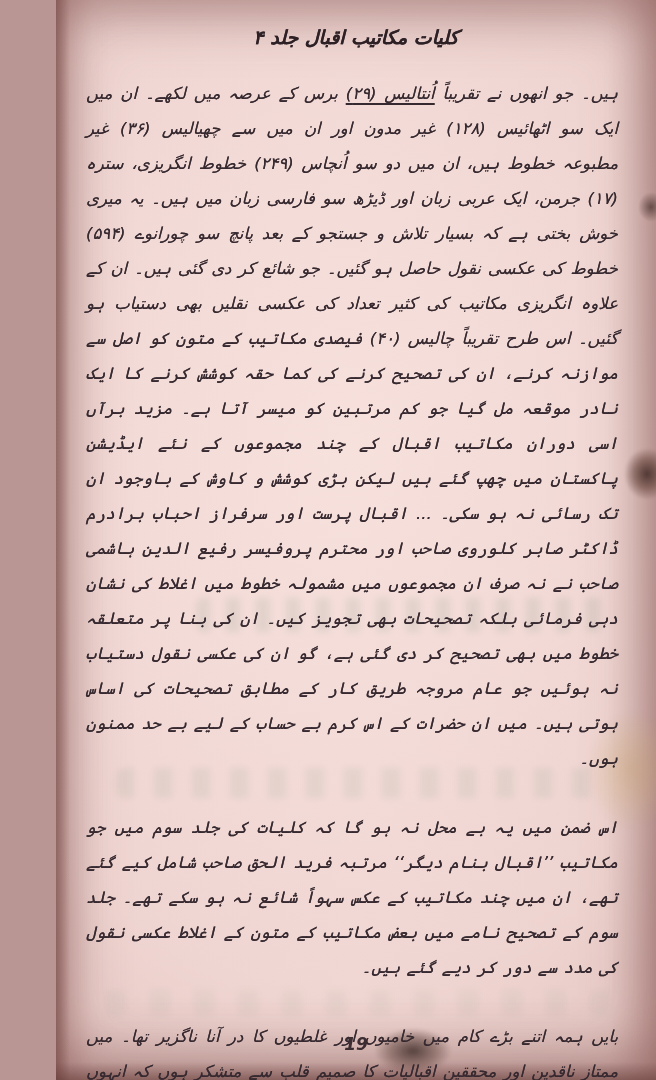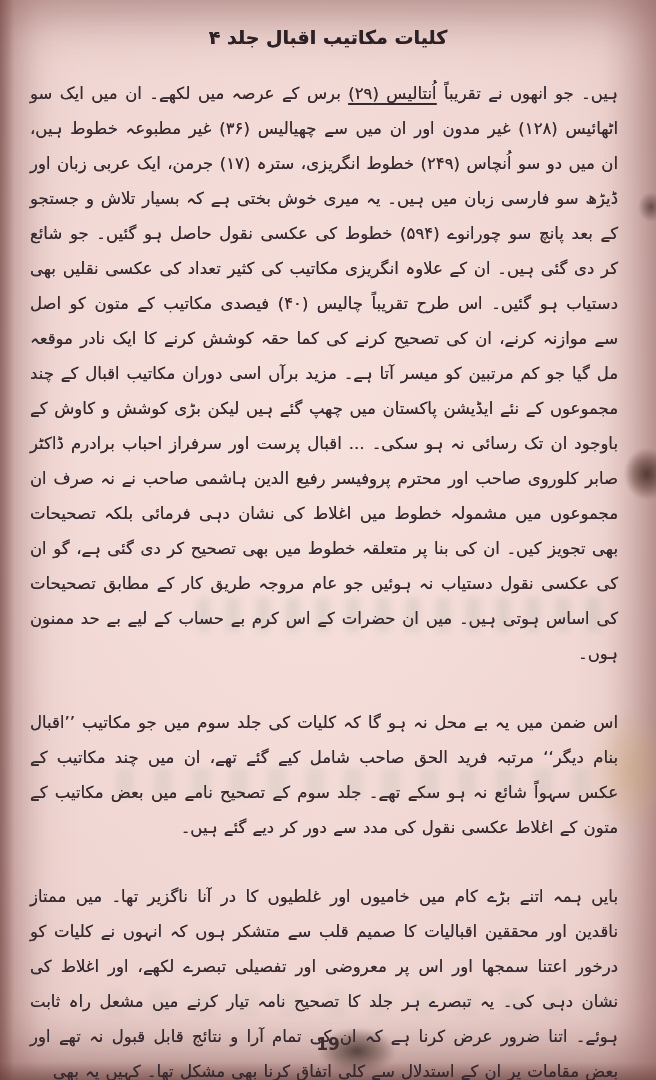--- a/index.html
+++ b/index.html
@@ -7,32 +7,33 @@
     padding: 0;
     width: 656px;
     height: 1080px;
     overflow: hidden;
     background: #b99693;
     font-family: "DejaVu Sans", sans-serif;
   }
 
   .scan-page {
     position: relative;
-    width: 656px;
+    width: 600px;
     height: 1080px;
     background:
       radial-gradient(ellipse 130% 90% at 48% 42%, rgba(248,226,222,.9) 0%, rgba(240,213,209,.65) 55%, rgba(214,176,172,.55) 85%, rgba(186,143,139,.75) 100%),
       linear-gradient(90deg, #cfa9a5 0%, #ecd3d0 6%, #f0d9d5 50%, #e9cfcb 92%, #c49d99 100%),
       #ecd3d0;
     box-shadow:
       inset 0 0 70px rgba(122, 74, 70, .45),
       inset 0 -30px 50px rgba(110, 64, 60, .30),
       inset 0 18px 40px rgba(130, 84, 80, .25);
     overflow: hidden;
     color: #36282d;
+    font-style: italic;
   }
 
   
   .text-layer {
     position: absolute;
     top: 0; right: 0; left: 0;
     padding: 26px 30px 0 30px;
     direction: rtl;
   }
 

